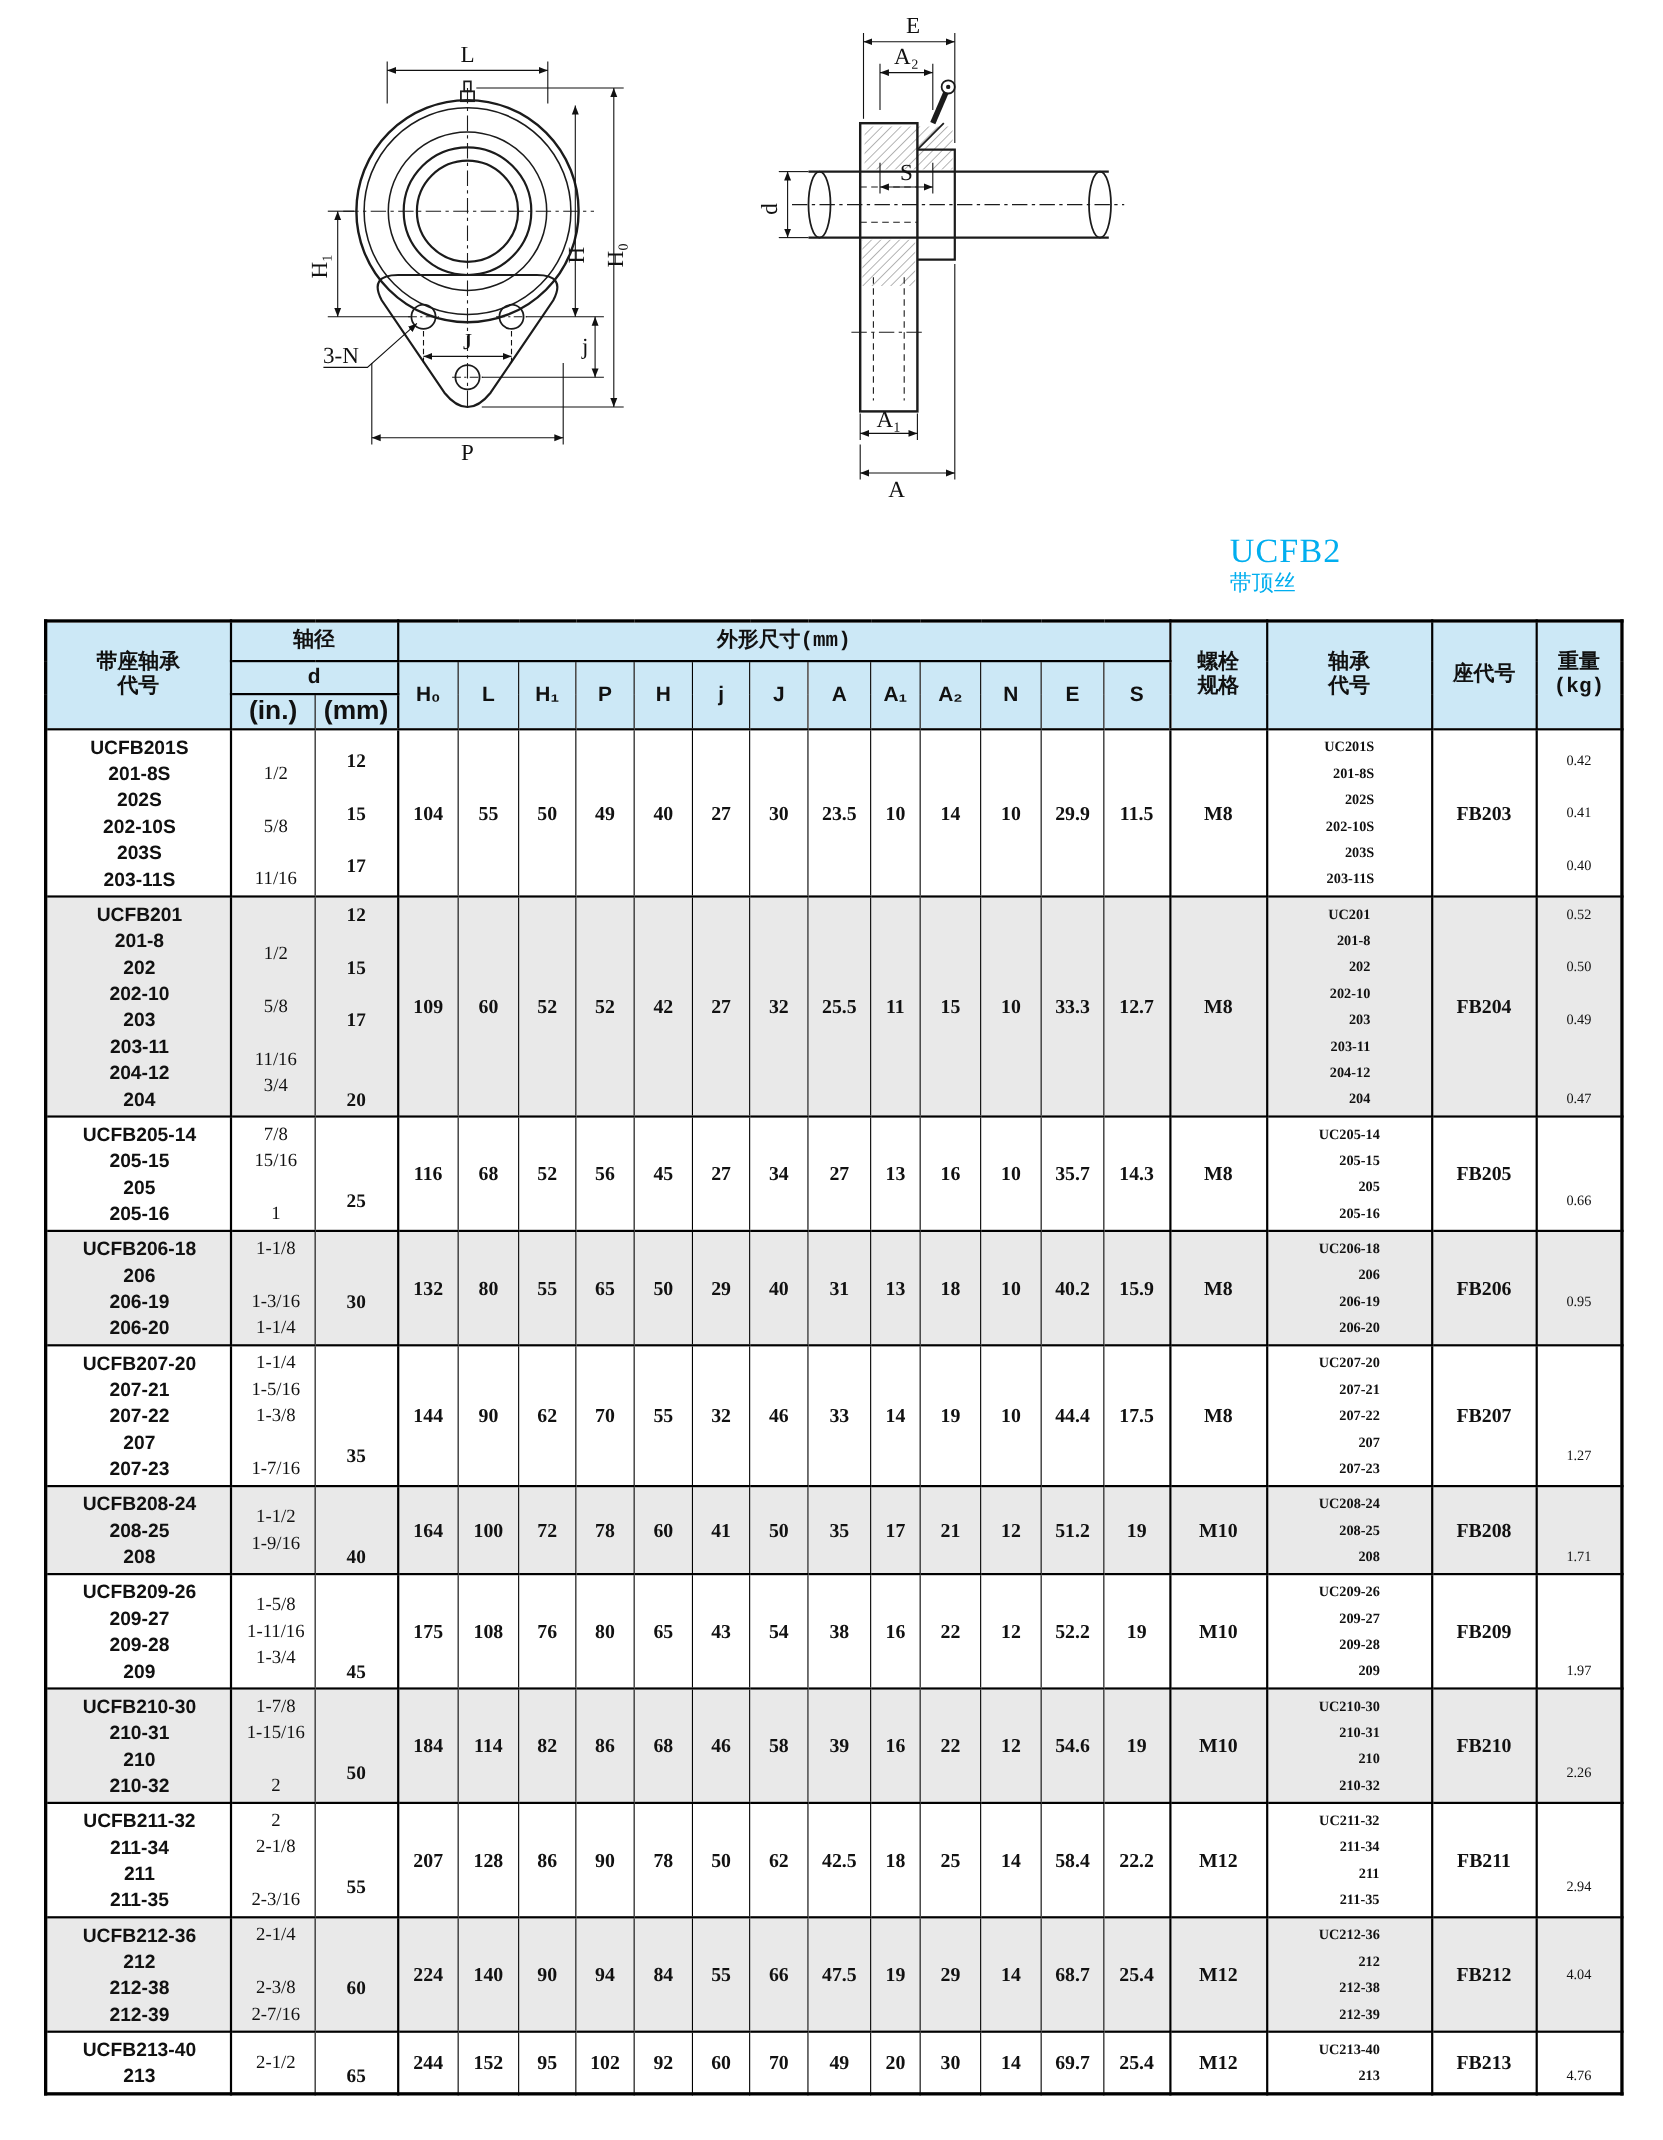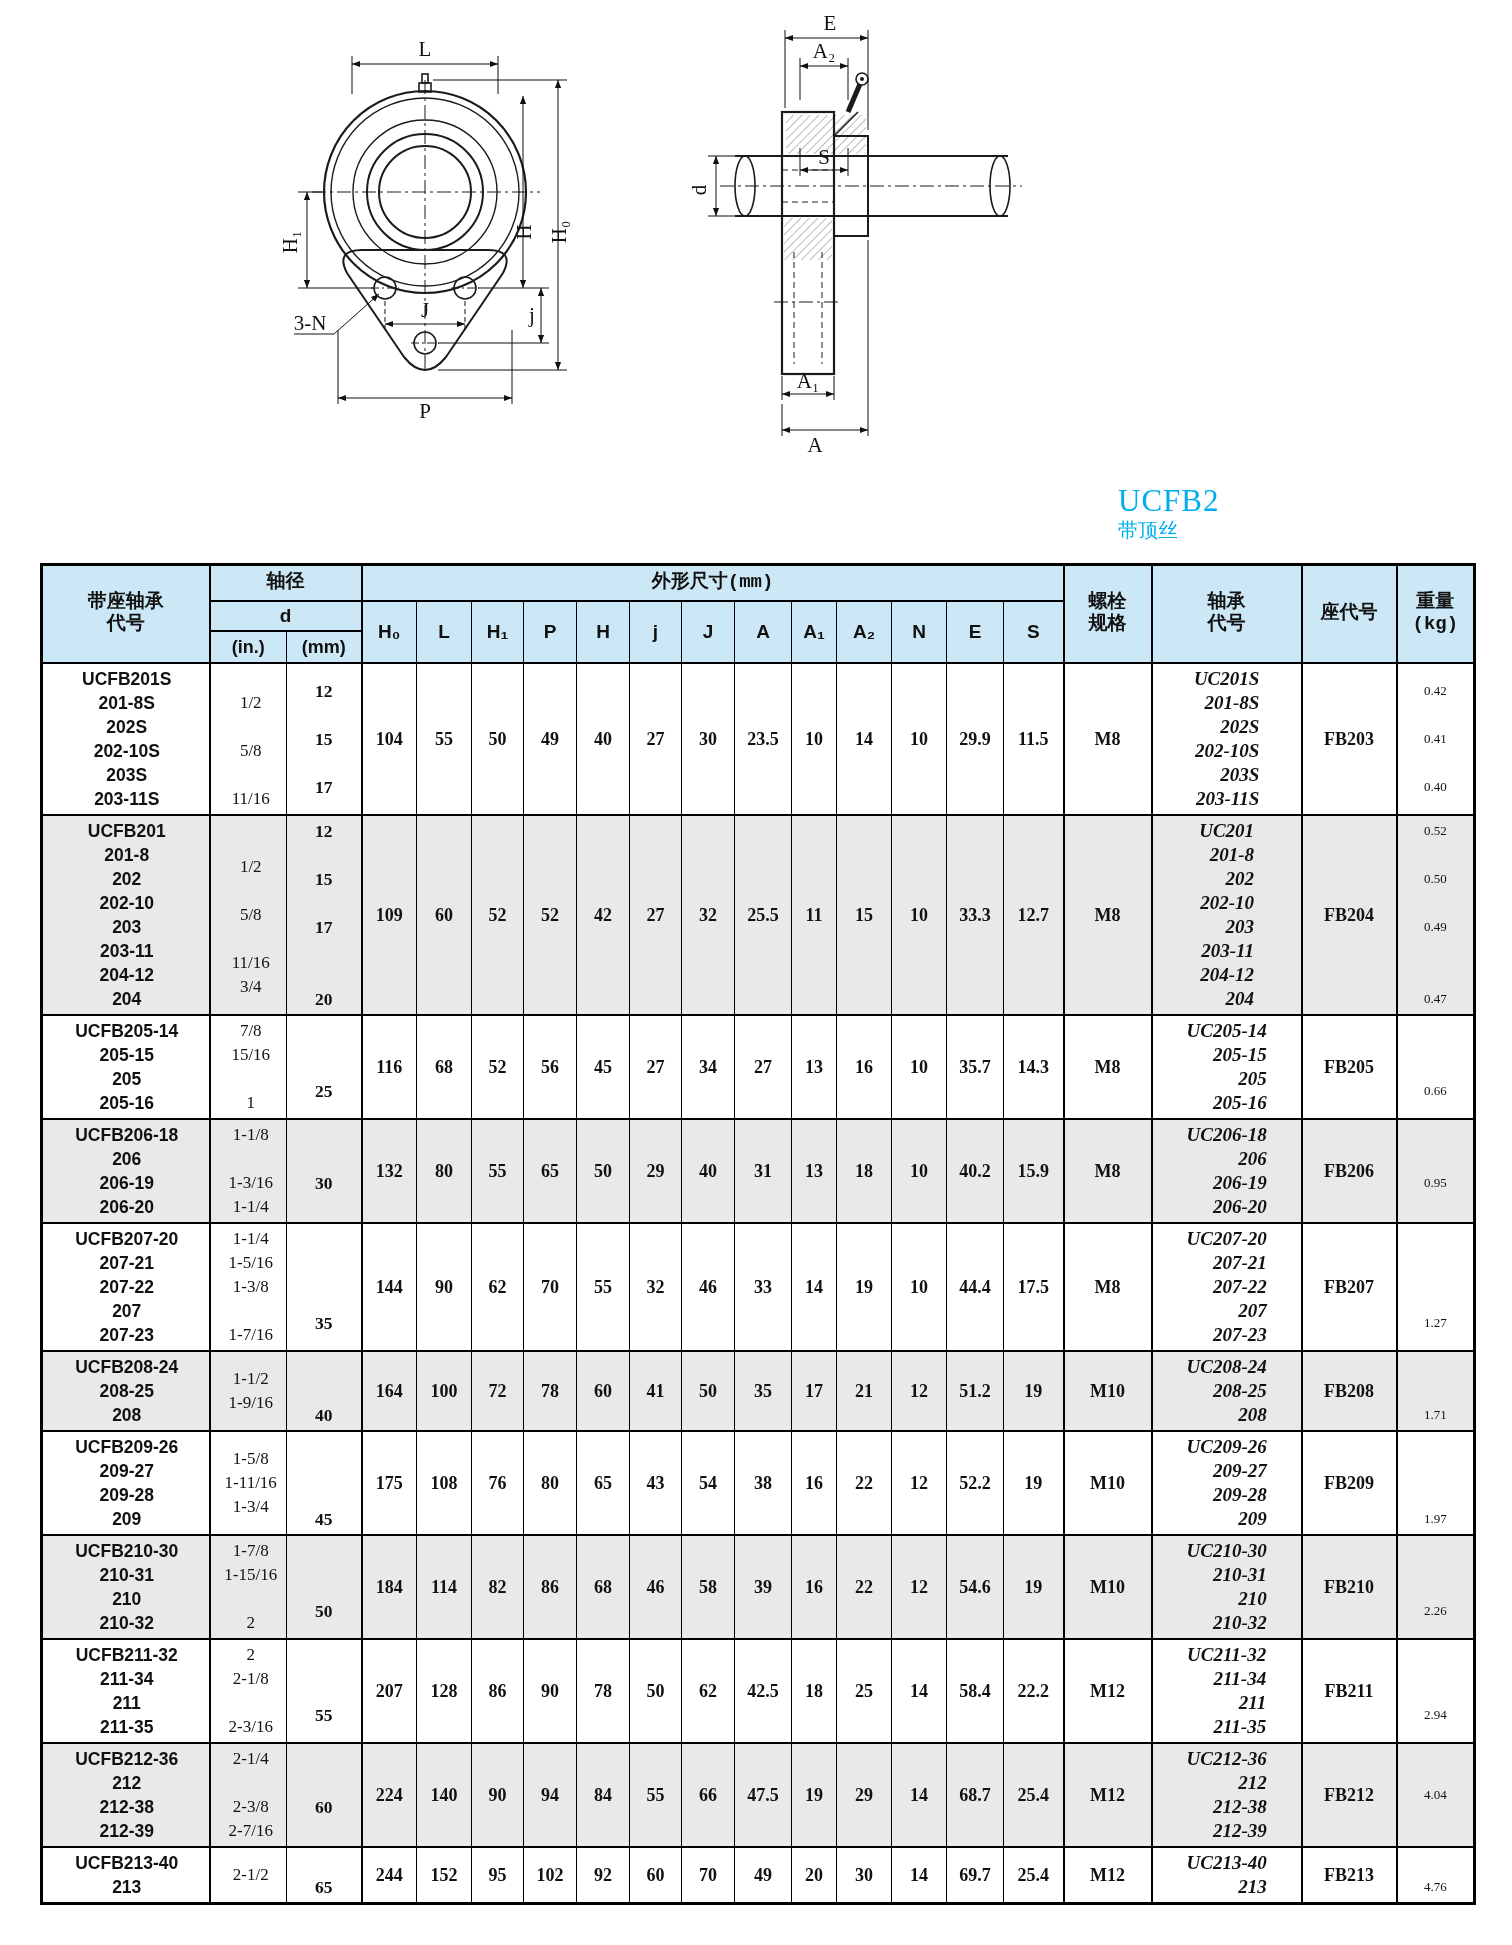--- a/index.html
+++ b/index.html
@@ -30,21 +30,21 @@
     border-style:solid;border-color:#000;
     border-width:2px 1px;
     padding:0;overflow:hidden;
   }
   .spec thead th{
     background:var(--header-bg);font-weight:bold;font-size:19px;
     text-align:center;vertical-align:middle;white-space:pre-line;line-height:1.15;
   }
   tr.h1 th{height:34px;font-family:Liberation Mono, monospace;}
   tr.h2 th{height:28px;}
-  tr.h3 th{height:30px;font-size:18px;}
+  tr.h3 th{height:30px;font-size:24px;}
   .spec tbody td{vertical-align:middle;text-align:center;}
   .spec tbody tr.alt td{background:var(--row-alt-bg);}
 
   td.c-codes{
     text-align:left;vertical-align:top;padding:3px 4px 3px 6px;
     font-weight:bold;font-size:17.5px;line-height:24px;
     border-right-width:2px;
   }
   td.c-codes .shrink{display:inline-block;text-align:center;white-space:pre-line;}
   td.c-in{
@@ -56,23 +56,22 @@
     font-family:"Liberation Serif",serif;font-weight:bold;font-size:17.5px;
     line-height:24px;white-space:pre-line;border-right-width:2px;
   }
   td.c-dim,td.c-bolt,td.c-housing{
     font-family:"Liberation Serif",serif;font-weight:bold;font-size:18px;
   }
   td.c-dim-last{border-right-width:2px;}
   td.c-bolt{border-right-width:2px;margin-top:23px;}
   td.c-bearing{
     vertical-align:top;padding:3px 0;text-align:center;
-    font-family:"Liberation Serif",serif;font-weight:bold;font-size:19px;line-height:24px;
+    font-family:"Liberation Serif",serif;font-weight:bold;font-size:13px;line-height:24px;
     border-right-width:2px;
-    font-style:italic;
   }
   td.c-bearing .shrink{display:inline-block;text-align:right;white-space:pre-line;}
   td.c-housing{border-right-width:2px;}
   td.c-weight{
     vertical-align:top;padding:3px 0;
     font-family:"Liberation Serif",serif;font-size:13px;line-height:24px;white-space:pre-line;
   }
   th.b-r2{border-right-width:2px;}
   svg text{font-family:"Liberation Serif",serif;font-size:21px;fill:#111;}
 </style>

